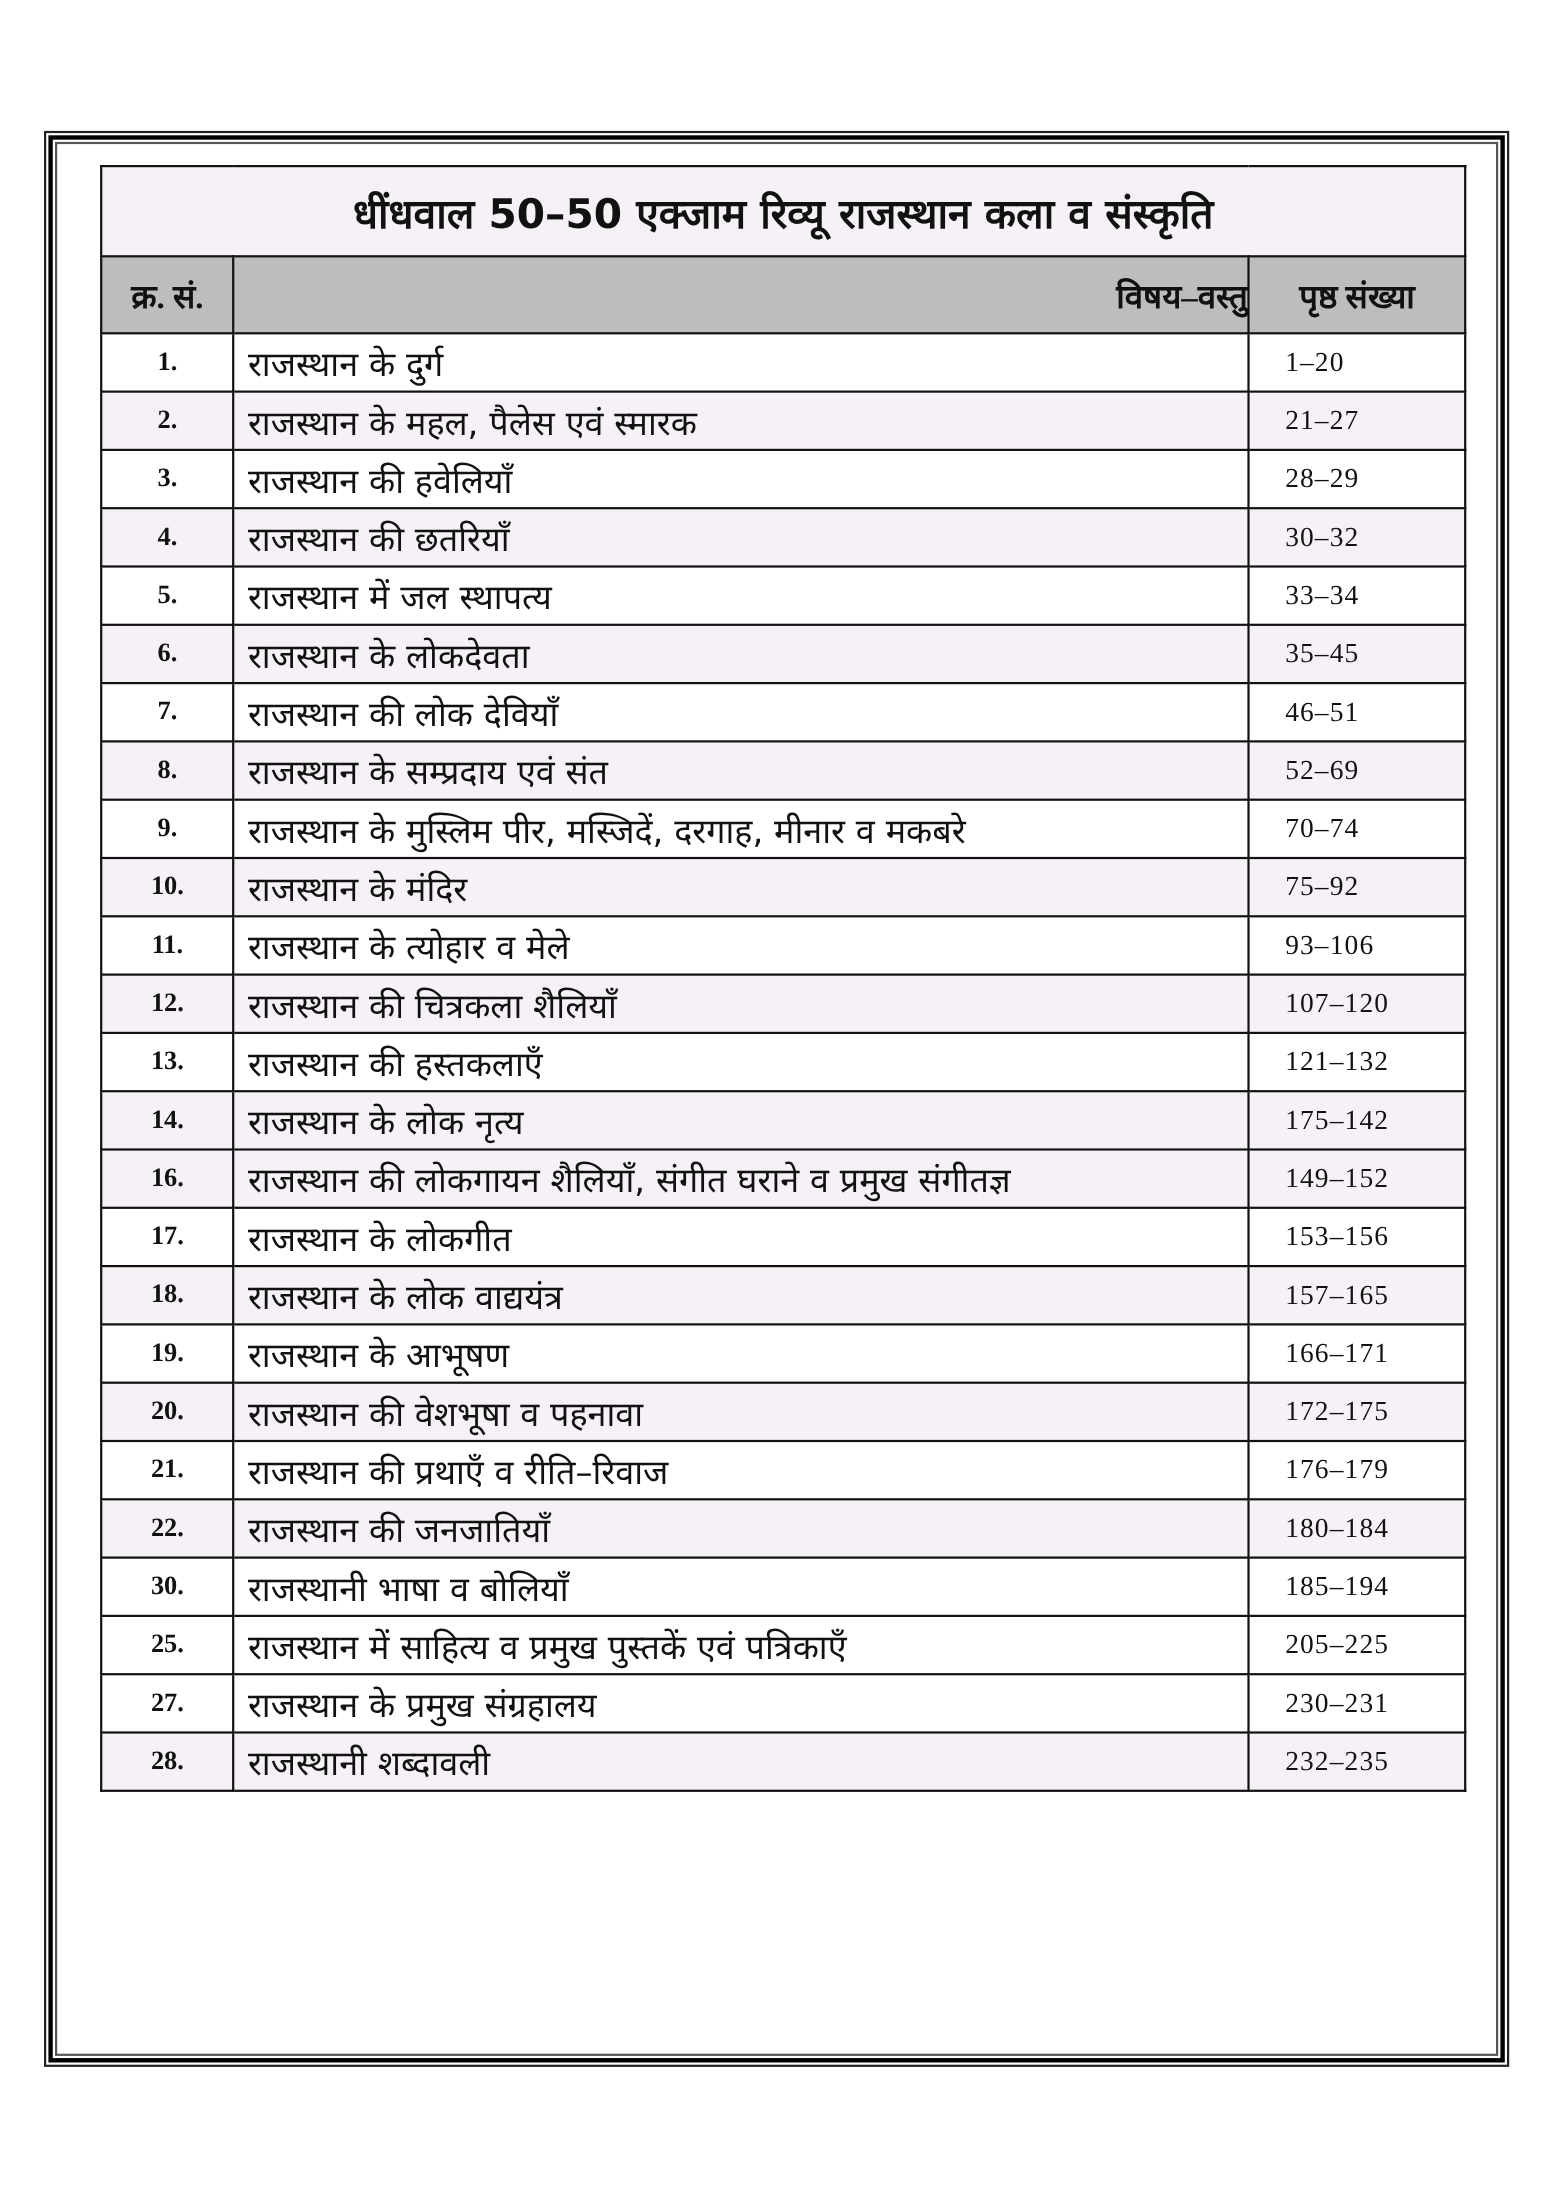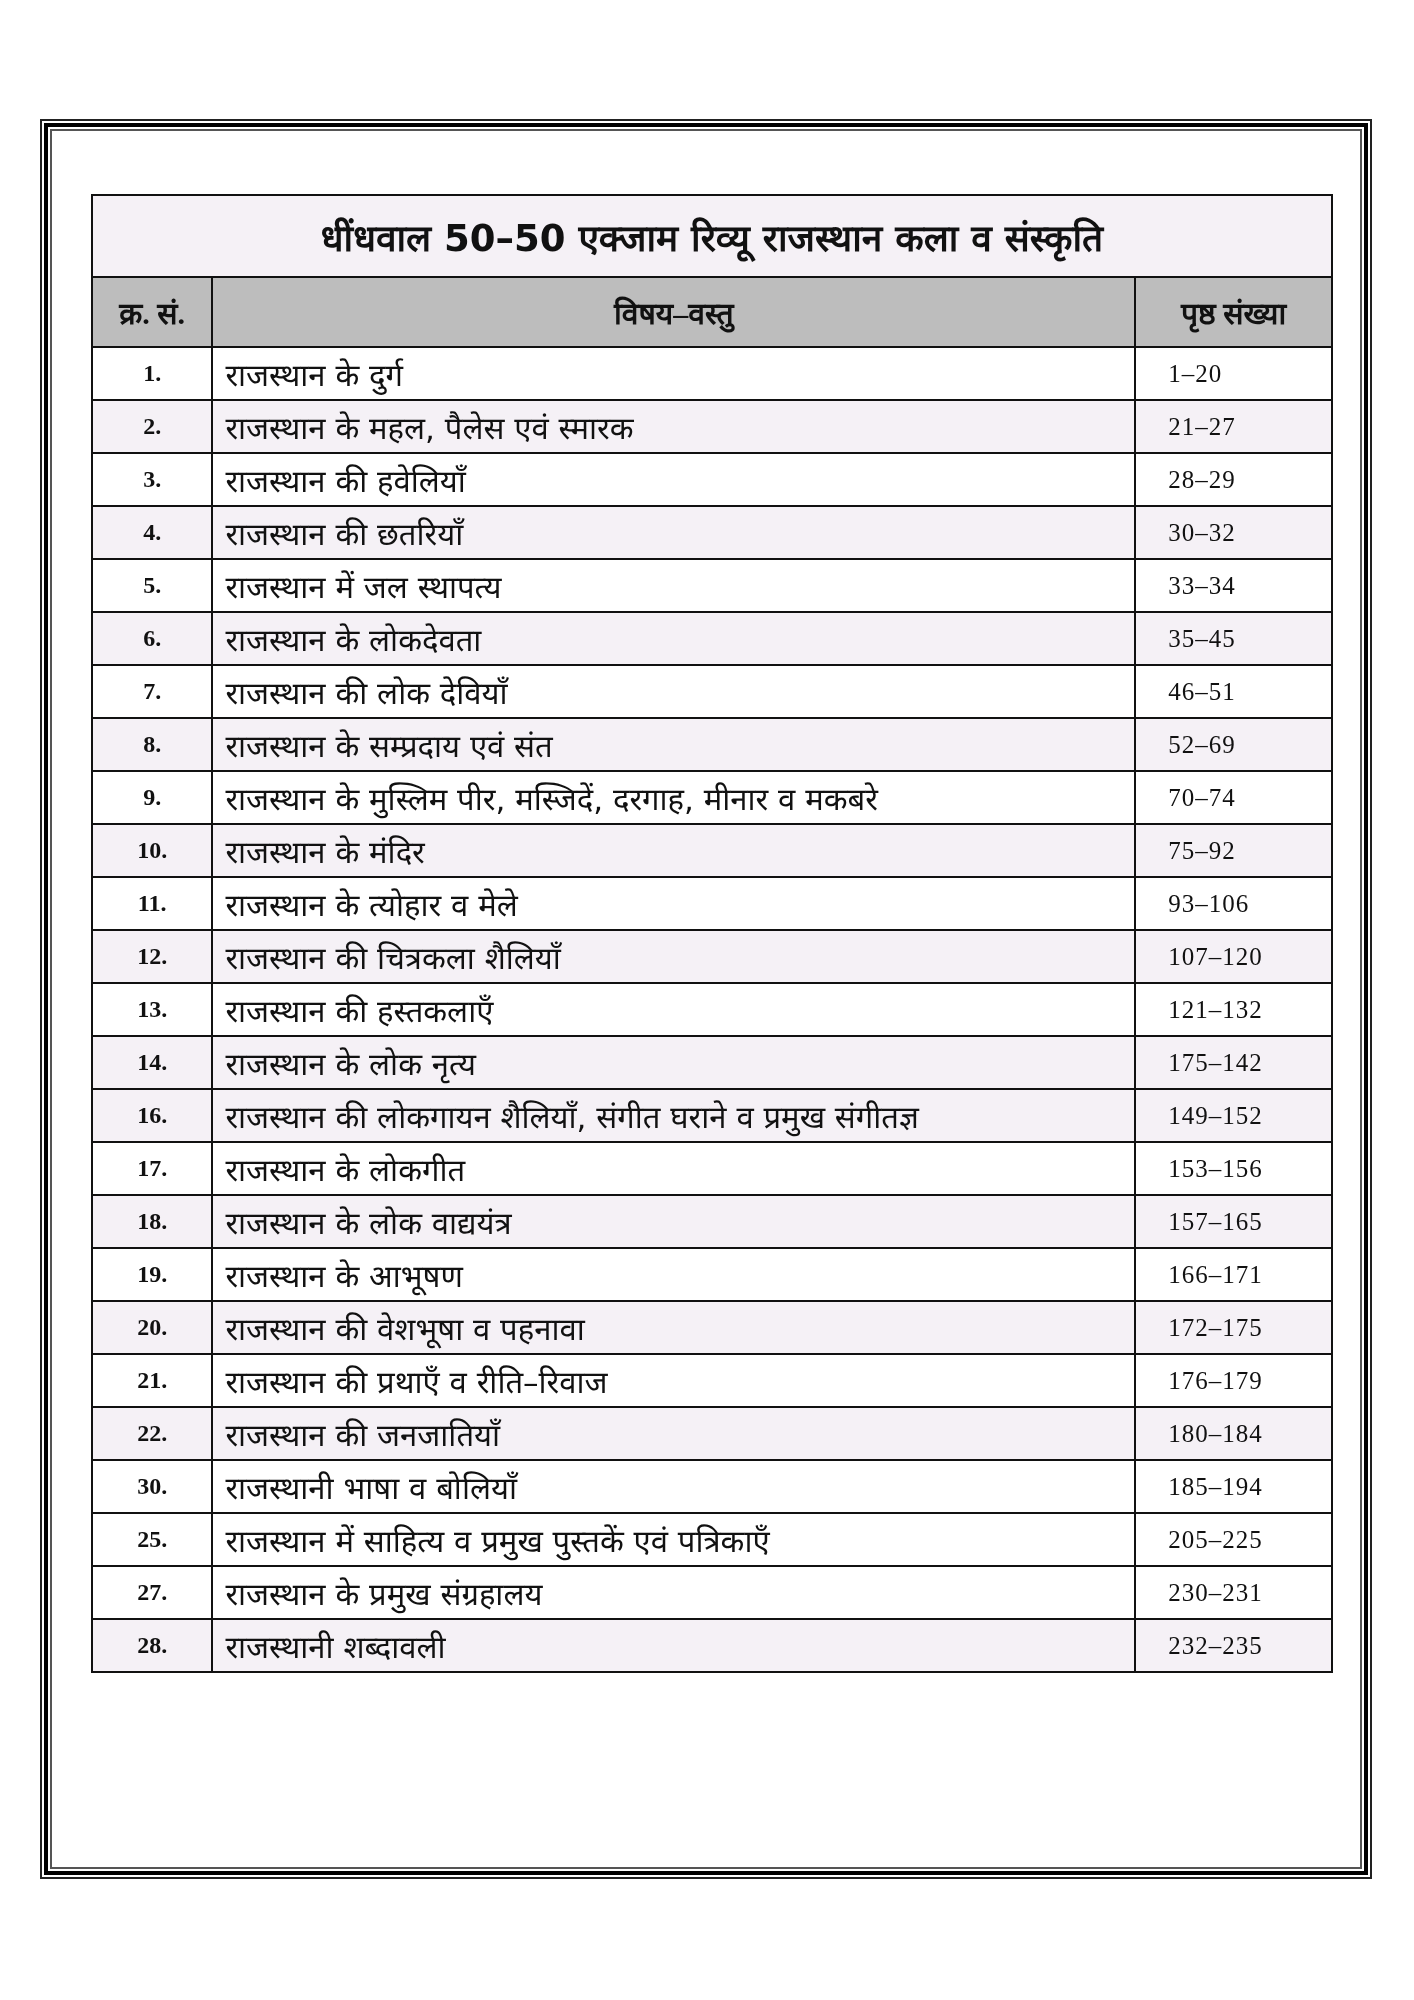--- a/index.html
+++ b/index.html
@@ -43,21 +43,20 @@
       box-sizing: border-box;
       border: 2px solid #555555;
     }
     .toc {
       position: absolute;
       left: 91px;
       top: 150px;
       width: 1242px;
       border-collapse: collapse;
       table-layout: fixed;
-      margin-top: 44px;
     }
     .toc td, .toc th {
       border: 2px solid #111111;
       padding: 0;
     }
     .title-cell {
       height: 80px;
       background: #f5f1f6;
       text-align: center;
       font-weight: bold;
@@ -97,21 +96,21 @@
       overflow: hidden;
     }
     .page {
       text-align: left;
       padding-left: 32px !important;
       font-weight: normal;
       font-size: 25px;
       font-family: "Liberation Serif", "DejaVu Serif", serif;
       letter-spacing: 1px;
     }
-    .head-topic { text-align: center; }
+    .head-topic { text-align: right; }
   </style>
 </head>
 <body>
 
 <div class="frame-outer"></div>
 <div class="frame-mid"></div>
 <div class="frame-inner"></div>
 
 <table class="toc">
   <colgroup>

